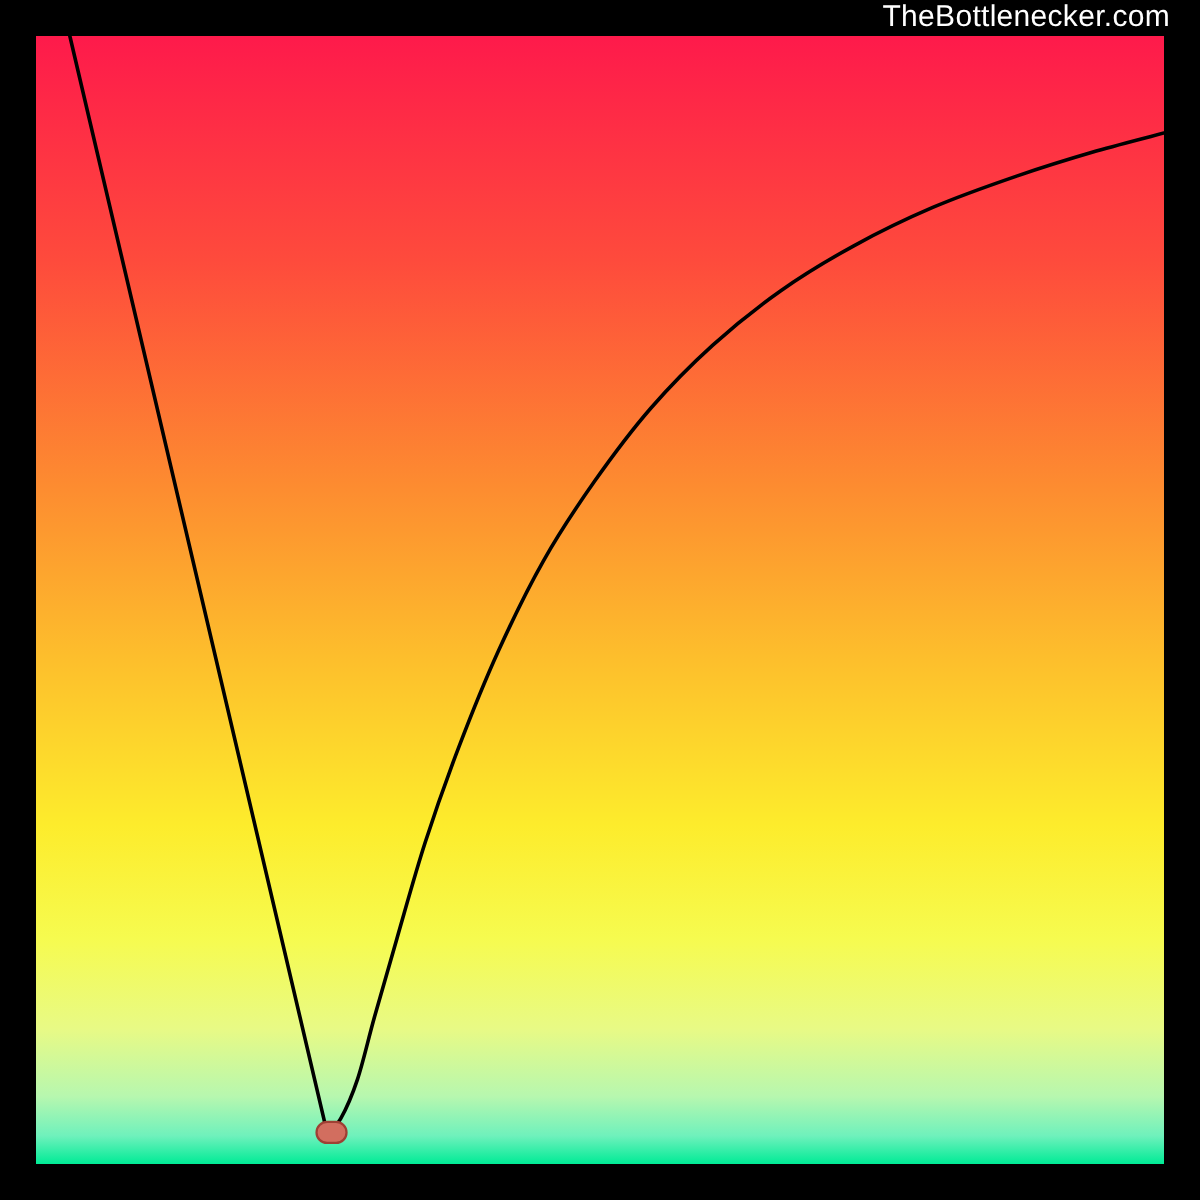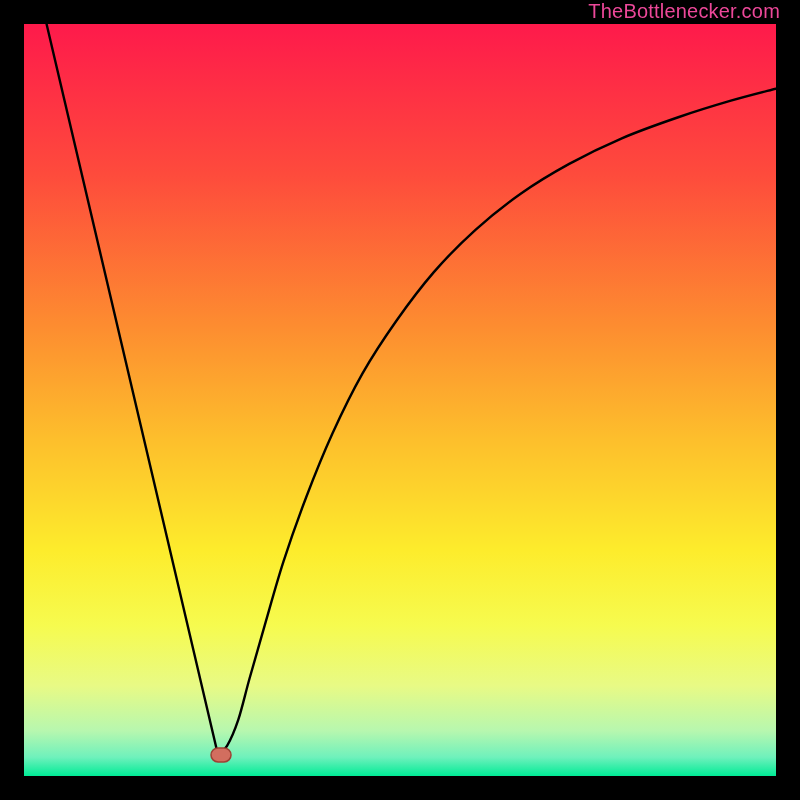--- a/index.html
+++ b/index.html
@@ -1,17 +1,17 @@
 <!DOCTYPE html>
 <html><head>
 <meta charset="utf-8">
 <style>
 html,body{margin:0;padding:0;width:800px;height:800px;background:#fff;font-family:Arial,Helvetica,sans-serif}
 .outer{position:relative;width:800px;height:800px;background:#000}
-.attr{position:absolute;top:0;right:20px;color:#ec4899;font-size:20px;font-weight:400;z-index:3;letter-spacing:0.2px}
+.attr{position:absolute;top:0;right:20px;color:#ffffff;font-size:20px;font-weight:400;z-index:3;letter-spacing:0.2px}
 .plot{position:absolute;left:24px;top:24px;width:752px;height:752px}
 .plot svg{display:block;width:752px;height:752px}
 </style>
 </head>
 <body>
 
 <div class="outer">
   <div class="attr">TheBottlenecker.com</div>
   <div class="plot">
     <svg viewBox="0 0 752 752">

